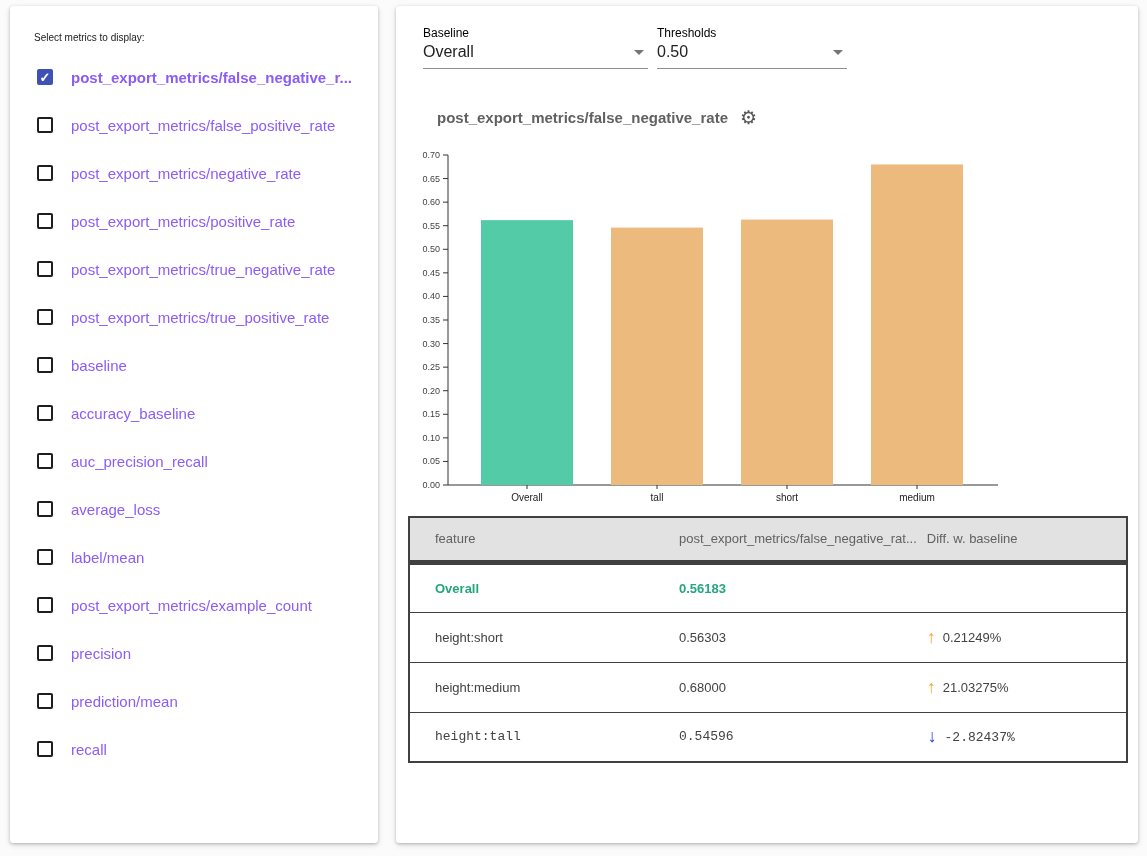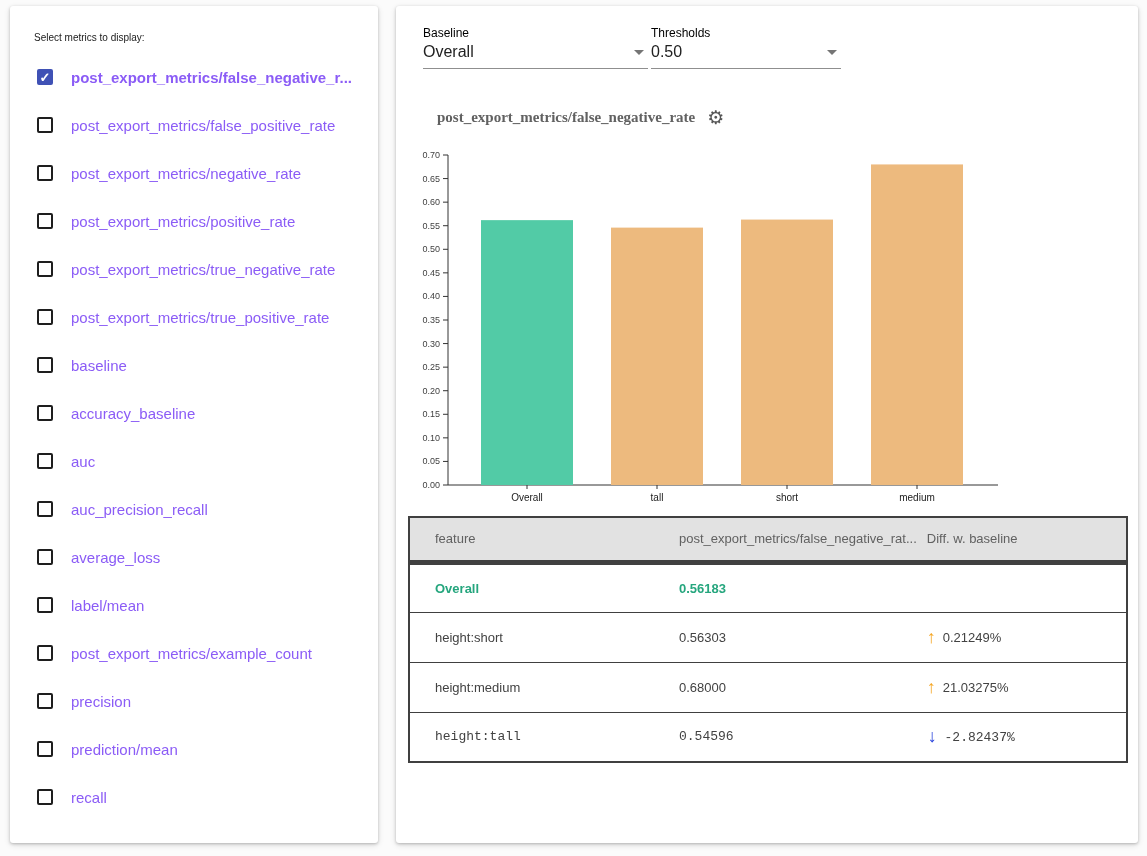--- a/index.html
+++ b/index.html
@@ -17,31 +17,31 @@
               margin-right:18px; flex:none; display:flex; align-items:center;
               justify-content:center; font-size:13px; font-weight:bold; color:#fff;
               line-height:1; background:#fff; }
   .metric-label { font-size:15px; color:#8b5cf6; white-space:nowrap; }
   .metric-item.checked .metric-label { font-weight:bold; }
 
   
   #main-card { left:396px; top:6px; width:742px; height:837px; }
   .field { position:absolute; }
   #baseline-field  { left:27px;  top:20px; width:225px; }
-  #thresholds-field{ left:255px; top:20px; width:190px; }
+  #thresholds-field{ left:261px; top:20px; width:190px; }
   .field-label { font-size:12px; color:#000000; }
   .field-value-row { display:flex; align-items:center; justify-content:space-between;
                      border-bottom:1px solid #8f8f8f; padding:3px 4px 7px 0; cursor:pointer; }
   .field-value { font-size:16px; color:#212121; }
   .caret { width:0; height:0; border-left:5px solid transparent;
            border-right:5px solid transparent; border-top:5px solid #757575; }
 
   .chart-title-row { position:absolute; left:41px; top:102px; display:flex;
                      align-items:center; gap:12px; }
-  .chart-title { font-size:15px; font-weight:bold; color:#616161;font-family:Liberation Serif, serif; }
+  .chart-title { font-size:15px; font-weight:bold; color:#616161; }
   .gear { font-size:19px; color:#555; cursor:pointer; line-height:1; }
 
   #chart-svg { position:absolute; left:24px; top:142px; }
   #chart-svg text { font-family:"Liberation Sans", sans-serif; }
 
   
   #metrics-table { position:absolute; left:12px; top:510px; width:720px;
                    border-collapse:collapse; border:2px solid #404040; font-size:13px; }
   #metrics-table th { background:#e2e2e2; height:45px; text-align:left;
                       font-weight:normal; color:#616161; border-bottom:5px solid #404040; }
@@ -84,24 +84,20 @@
         <span class="checkbox"></span>
         <span class="metric-label">post_export_metrics/true_positive_rate</span>
       </div>
       <div class="metric-item">
         <span class="checkbox"></span>
         <span class="metric-label">baseline</span>
       </div>
       <div class="metric-item">
         <span class="checkbox"></span>
         <span class="metric-label">accuracy_baseline</span>
-      </div>
-      <div class="metric-item">
-        <span class="checkbox"></span>
-        <span class="metric-label">auc</span>
       </div>
       <div class="metric-item">
         <span class="checkbox"></span>
         <span class="metric-label">auc_precision_recall</span>
       </div>
       <div class="metric-item">
         <span class="checkbox"></span>
         <span class="metric-label">average_loss</span>
       </div>
       <div class="metric-item">

